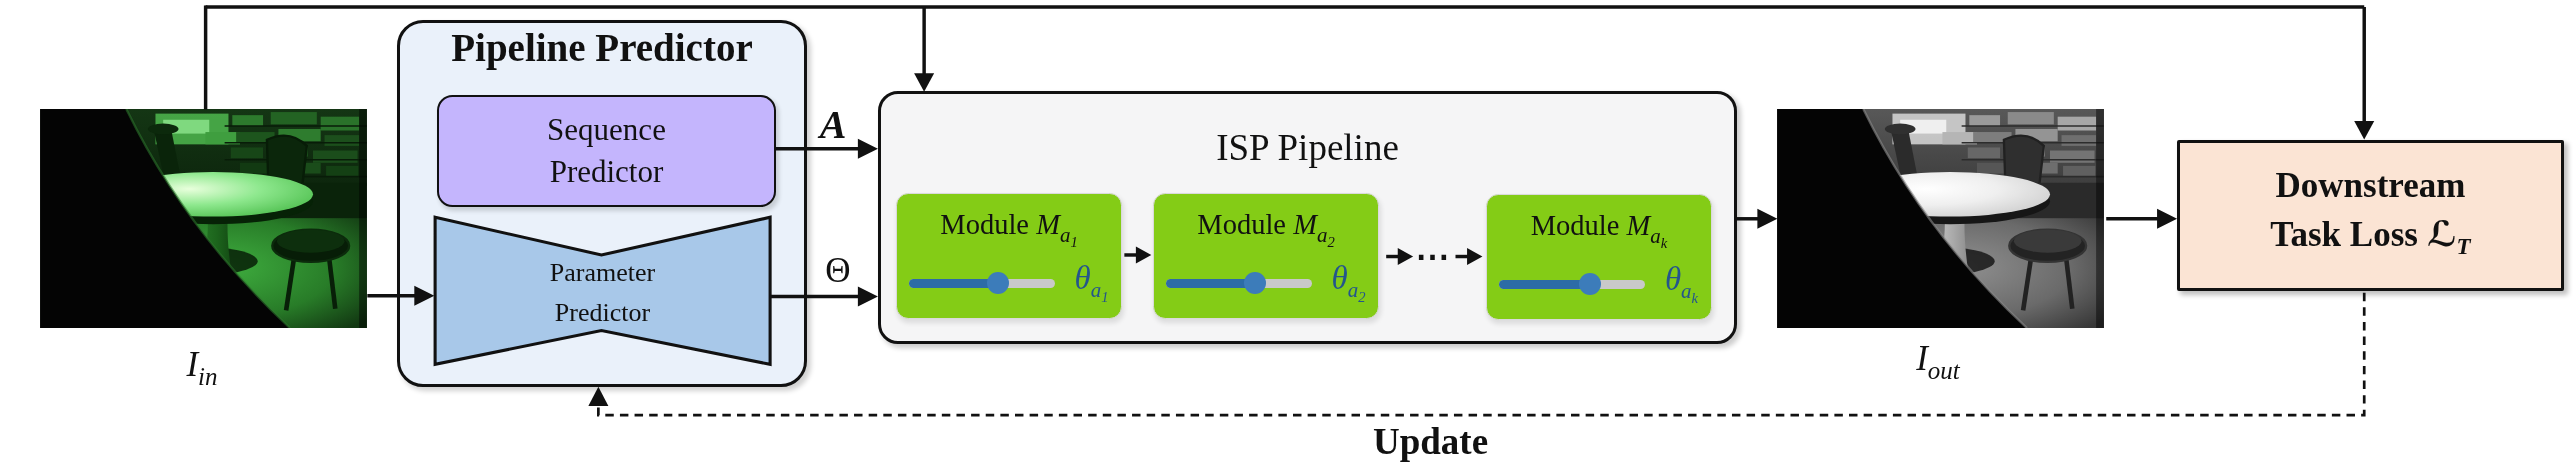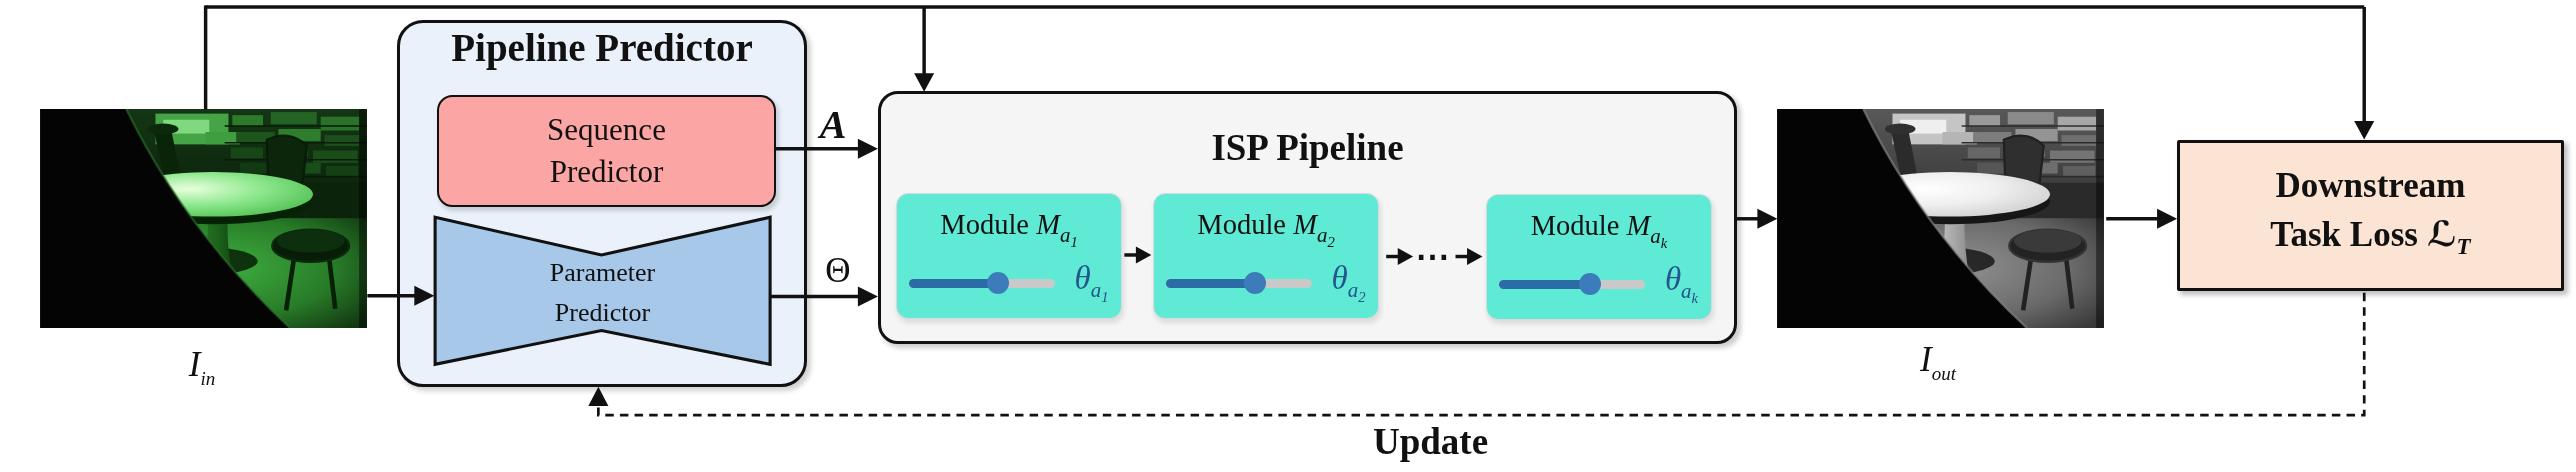--- a/index.html
+++ b/index.html
@@ -10,54 +10,54 @@
   .abs{position:absolute;}
   .center{display:flex;align-items:center;justify-content:center;text-align:center;}
   
   .predictor-box{
     left:397px;top:20px;width:410px;height:367px;box-sizing:border-box;
     background:#eaf1fa;border:3.1px solid #111;border-radius:26px;z-index:1;
     box-shadow:3.1px 3.9px 5.4px rgba(0,0,0,0.18);
   }
   .sequence-box{
     left:437px;top:95px;width:339px;height:112px;box-sizing:border-box;
-    background:#fca5a5;border:2.7px solid #111;border-radius:15.4px;z-index:3;
+    background:#c4b5fd;border:2.7px solid #111;border-radius:15.4px;z-index:3;
     flex-direction:column;font-size:31px;line-height:42px;
     box-shadow:2.3px 3.1px 4.6px rgba(0,0,0,0.15);
   }
   .parameter-text{
     left:487px;top:253px;width:231px;height:80px;z-index:6;
     flex-direction:column;font-size:26px;line-height:40px;
   }
   .isp-box{
     left:878px;top:91px;width:859px;height:253px;box-sizing:border-box;
     background:#f5f5f6;border:3.1px solid #111;border-radius:20px;z-index:1;
     box-shadow:3.1px 3.9px 5.4px rgba(0,0,0,0.2);
   }
   .module-card{
     top:193px;width:226px;height:126px;box-sizing:border-box;
-    background:#5eead4;border:1.9px solid #dadada;border-radius:12.3px;z-index:3;
+    background:#84cc16;border:1.9px solid #dadada;border-radius:12.3px;z-index:3;
     box-shadow:1.5px 3.1px 5.4px rgba(0,0,0,0.10);
   }
   .module-card.m1{left:896px;}
   .module-card.m2{left:1153px;padding-left:10px;}
   .module-card.m3{left:1486px;top:194px;}
   .downstream-box{
     left:2177px;top:140px;width:387px;height:151px;box-sizing:border-box;
     background:#fbe4d4;border:3.5px solid #111;border-radius:2px;z-index:3;
     flex-direction:column;font-weight:bold;font-size:35px;line-height:49px;
     box-shadow:3.1px 3.9px 5.4px rgba(0,0,0,0.25);
   }
   
   .predictor-title{left:397px;top:26px;width:410px;height:43px;font-weight:bold;font-size:39px;z-index:6;}
-  .isp-title{left:878px;top:126px;width:859px;height:43px;font-weight:bold;font-size:37px;z-index:6;}
+  .isp-title{left:878px;top:126px;width:859px;height:43px;font-weight:normal;font-size:37px;z-index:6;}
   .img-label{width:154px;height:49px;font-size:35px;z-index:6;font-style:italic;}
   .iin-label{left:125px;top:343px;}
   .iout-label{left:1861px;top:335px;align-items:flex-end;}
-  .sub1{font-size:19px;vertical-align:-8.5px;}
+  .sub1{font-size:25px;vertical-align:-8.5px;}
   .a-symbol{left:802px;top:102px;width:62px;height:45px;font-size:40px;font-style:italic;font-weight:bold;z-index:6;}
   .theta-symbol{left:807px;top:251px;width:62px;height:40px;font-size:35px;z-index:6;}
   .module-label{left:0;top:18.5px;width:100%;height:35px;font-size:28.5px;z-index:4;}
   .module-label i{font-size:28.5px;}
   .mod-sub1{font-size:21px;vertical-align:-7.7px;font-style:italic;}
   .mod-sub2{font-size:14.6px;vertical-align:-5.4px;font-style:italic;}
   .theta-label{left:162px;top:68px;width:65px;height:43px;font-size:33px;color:#24558c;font-style:italic;z-index:4;}
   .theta-label .mod-sub1{color:#24558c;margin-top:13px;}
   .ellipsis{left:1414px;top:236px;width:37px;height:40px;font-size:34px;font-weight:bold;z-index:6;}
   .update-label{left:1338px;top:420px;width:185px;height:42px;font-weight:bold;font-size:37px;z-index:6;}

